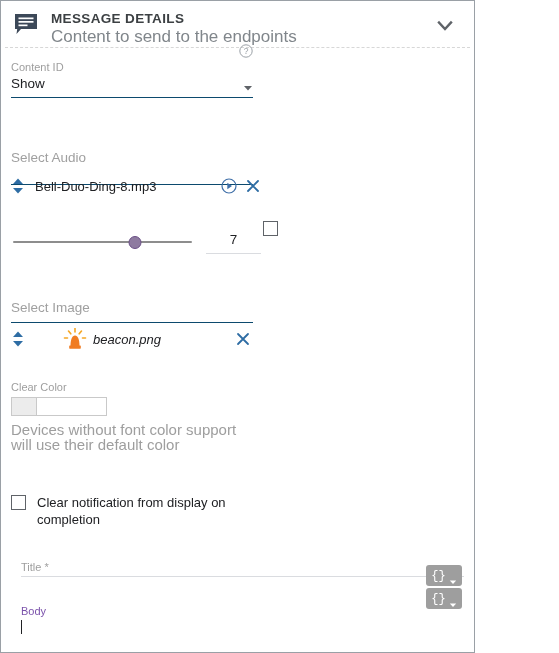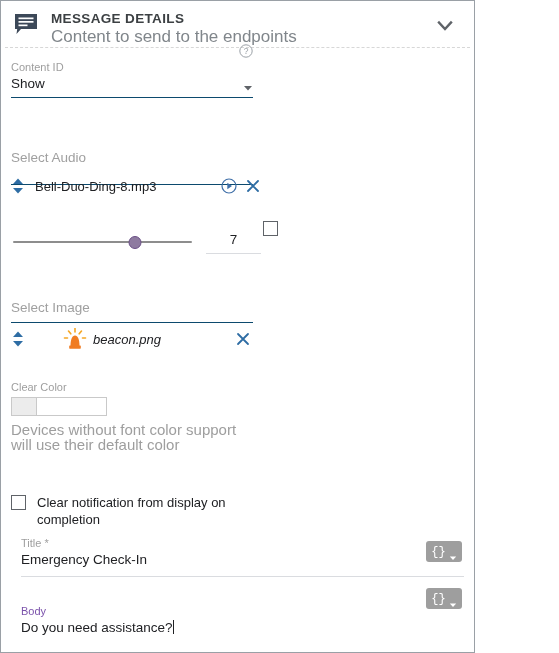--- a/index.html
+++ b/index.html
@@ -525,37 +525,36 @@
       </div>
     </div>
 
   </div>
 
   <div class="bottom-fields">
 
     <div class="text-field">
       <div class="text-field-inner">
         <div class="field-label">Title *</div>
-        <div class="field-value">Emergency Check-In</div>
       </div>
       <div class="title-underline"></div>
       <div class="token-btn">
         <span class="tk-text">{}</span>
         <span class="token-caret">
           <svg viewBox="0 0 8 8" width="8" height="8" aria-hidden="true">
             <path d="M0.8 2.5 L4 6 L7.2 2.5 Z" fill="#ffffff"></path>
           </svg>
         </span>
       </div>
     </div>
 
     <div class="text-field" style="padding-top:8px;">
       <div class="text-field-inner">
         <div class="field-label purple" style="color: rgb(123, 82, 171);">Body</div>
-        <div class="field-value"><span>Do you need assistance?</span><span class="cursor-caret"></span></div>
+        <div class="field-value"><span class="cursor-caret"></span></div>
       </div>
       <div class="token-btn">
         <span class="tk-text">{}</span>
         <span class="token-caret">
           <svg viewBox="0 0 8 8" width="8" height="8" aria-hidden="true">
             <path d="M0.8 2.5 L4 6 L7.2 2.5 Z" fill="#ffffff"></path>
           </svg>
         </span>
       </div>
     </div>

